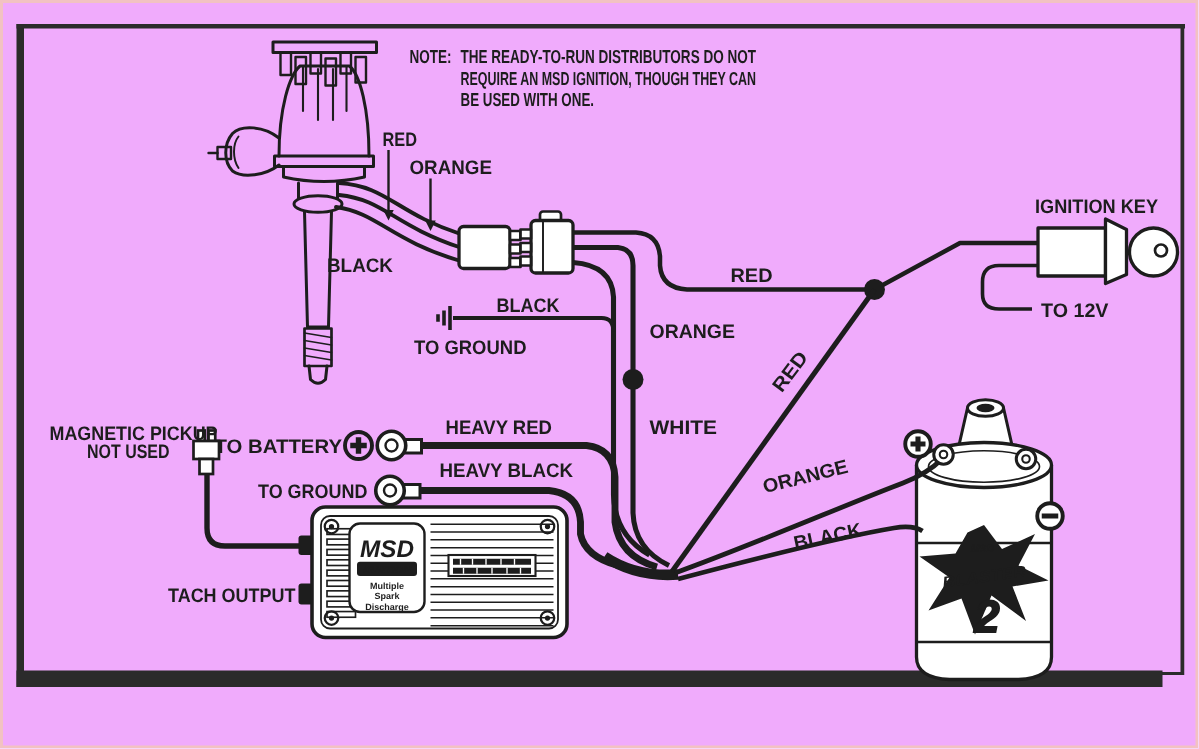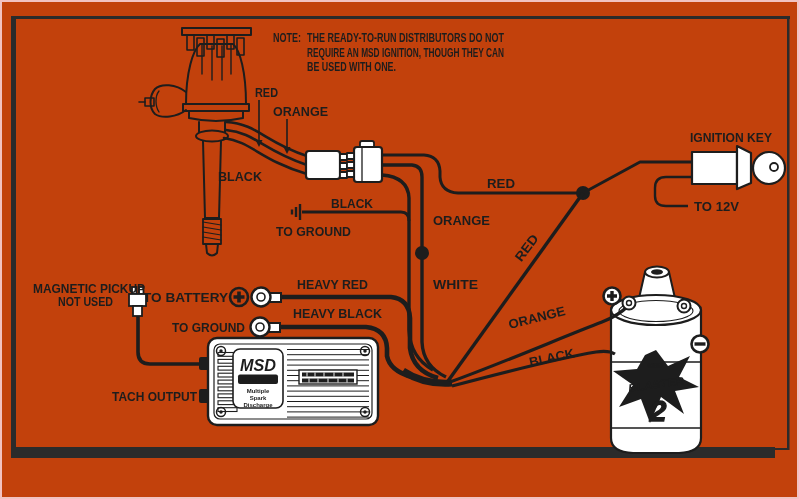--- a/index.html
+++ b/index.html
@@ -1,16 +1,16 @@
 <!DOCTYPE html>
 <html><head>
 <meta charset="utf-8">
 <style>
   html,body{margin:0;padding:0;background:#ffffff;}
-  .stage{position:relative;width:799px;height:499px;background:#c2410c;overflow:hidden;
+  .stage{position:relative;width:799px;height:499px;background:#f0abfc;overflow:hidden;
          font-family:"Liberation Sans",sans-serif;}
   svg{position:absolute;left:0;top:0;}
   .lbl{font-family:"Liberation Sans",sans-serif;font-weight:bold;font-size:13px;fill:#1d1d1d;}
   .note-t{font-family:"Liberation Sans",sans-serif;font-weight:bold;font-size:12.5px;fill:#1d1d1d;}
   .tiny{font-family:"Liberation Sans",sans-serif;font-weight:bold;fill:#1d1d1d;}
 </style>
 </head>
 <body>
 
 <div class="stage">

